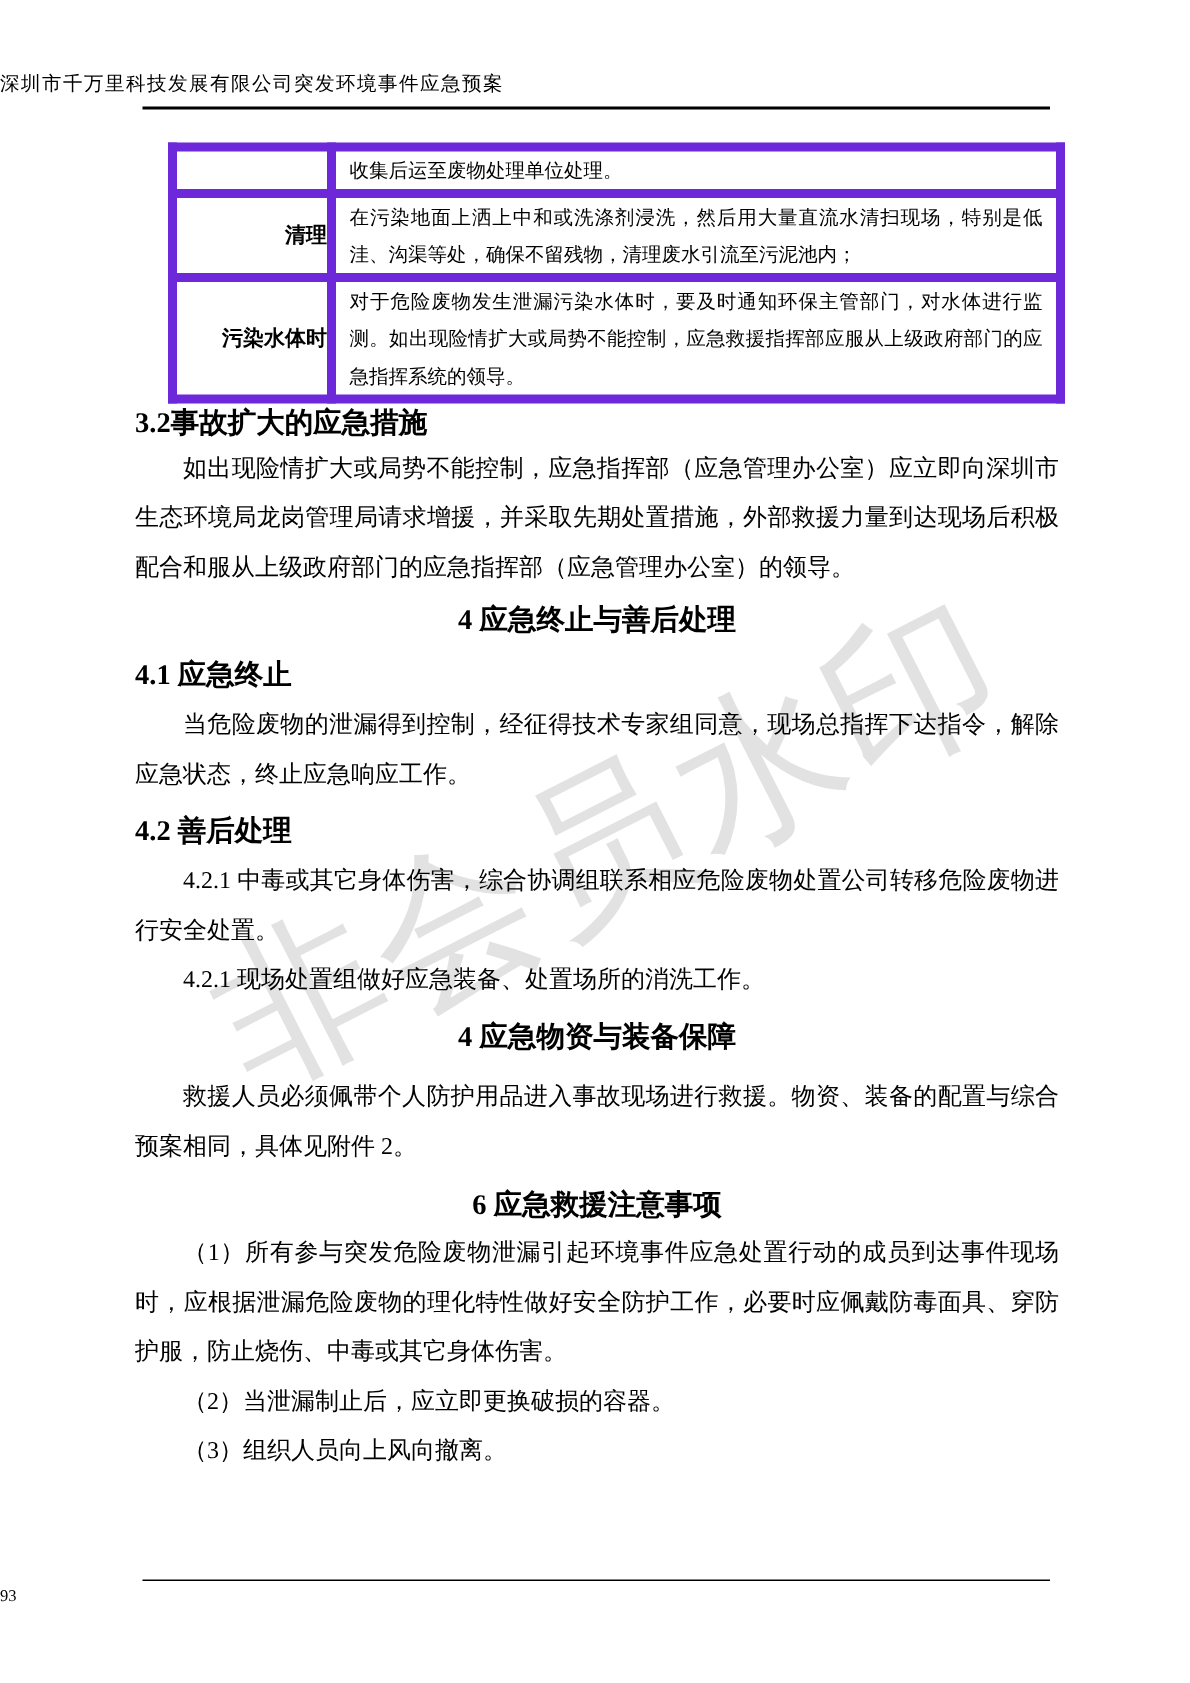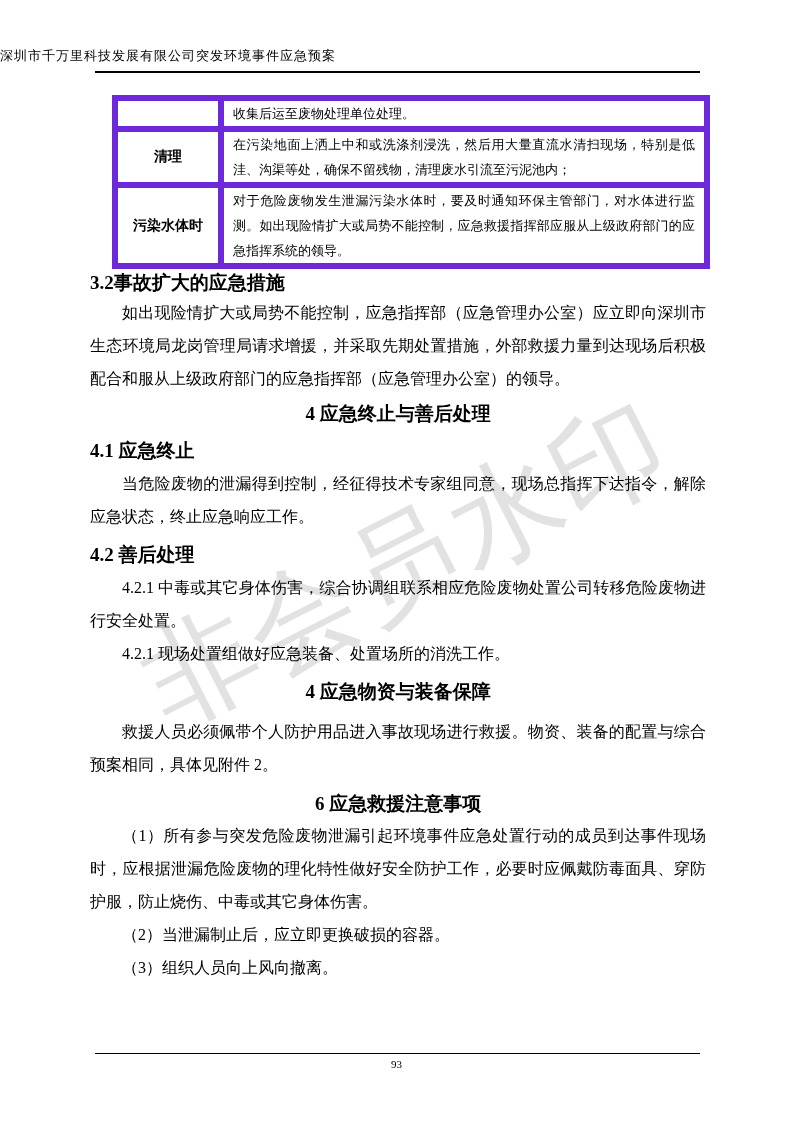--- a/index.html
+++ b/index.html
@@ -60,21 +60,21 @@
     width: 598px;
     table-layout: fixed;
   }
   table.measures td {
     border: 6px solid #6d28d9;
     vertical-align: middle;
     font-size: 13px;
   }
   table.measures td.label {
     width: 106px;
-    text-align: center;
+    text-align: right;
     font-weight: bold;
     font-size: 14px;
   }
   table.measures td.text {
     padding: 0 9px;
     line-height: 25px;
     text-align: justify;
   }
   tr.r1 td { height: 26px; }
   tr.r2 td { height: 50px; }
@@ -112,21 +112,20 @@
     left: 95px;
     width: 605px;
     border-top: 1.5px solid #000;
     z-index: 1;
   }
   .page-number {
     position: absolute;
     top: 1058px;
     left: 0;
     width: 100%;
-    text-align: center;
     font-size: 11px;
     z-index: 1;
   }
 </style>
 </head>
 <body>
 
 <div class="page">
 
   <div class="watermark">非会员水印</div>

